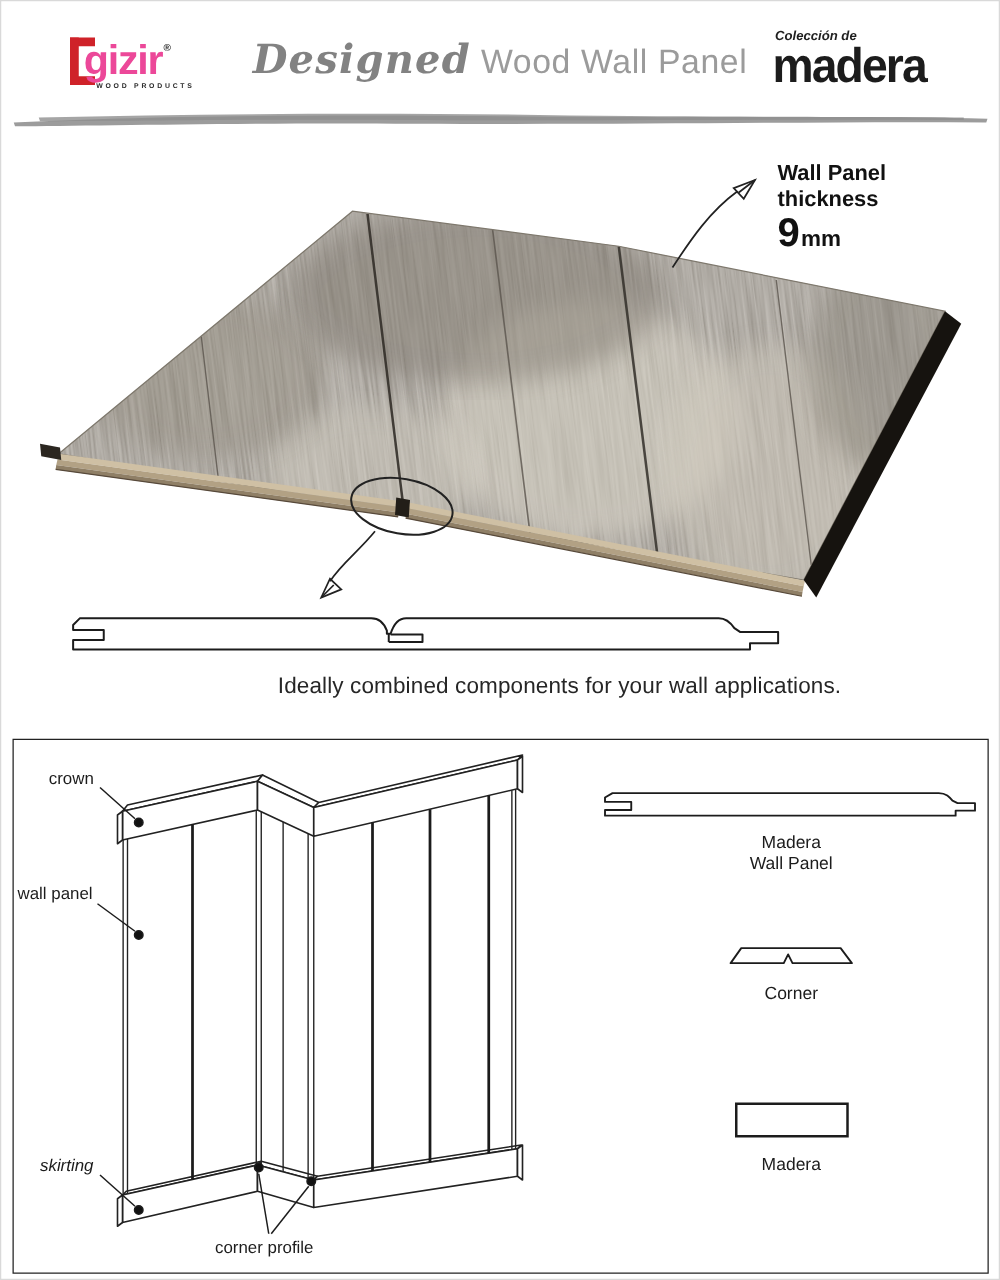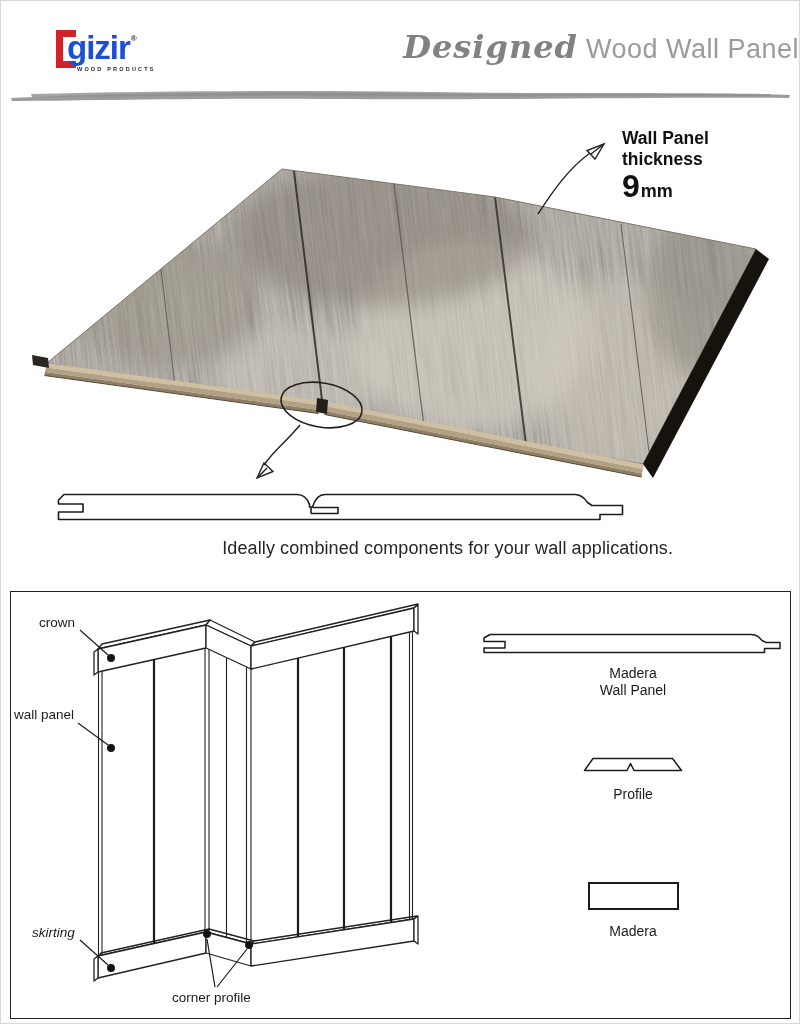--- a/index.html
+++ b/index.html
@@ -9,25 +9,25 @@
     font-family:"Liberation Sans", sans-serif; color:#1d1d1d; overflow:hidden;
     border:1px solid #d9d9d9;
   }
   .abs { position:absolute; }
 
   
   .gizir-logo { left:55px; top:29px; display:flex; flex-direction:column; }
   .gizir-row { display:flex; align-items:flex-start; }
   .gizir-bracket { display:inline-block; width:20px; height:38px;
     border:7px solid #cf2229; border-right:none; margin-right:-9px; }
-  .gizir-name { font-size:33px; font-weight:bold; letter-spacing:-1px; color:#1d4ed8; line-height:36px; }
+  .gizir-name { font-size:33px; font-weight:bold; letter-spacing:-1px; color:#ec4899; line-height:36px; }
   .gizir-reg { font-size:8px; font-weight:bold; margin:4px 0 0 1px; }
   .gizir-tagline { font-size:5.5px; letter-spacing:2.2px; color:#2a2a2a; margin:-2px 0 0 21px; font-weight:bold; }
 
-  .page-title { left:0; right:0; top:27px; text-align:right; white-space:nowrap; }
+  .page-title { left:0; right:0; top:27px; text-align:center; white-space:nowrap; }
   .title-script { font-family:"DejaVu Serif", serif; font-style:italic; font-weight:bold;
     font-size:32px; color:#828282; letter-spacing:1px; }
   .title-main { font-size:27px; font-weight:400; color:#9b9b9b; letter-spacing:0.5px; margin-left:8px; }
 
   .madera-logo { left:617px; top:22px; width:140px; }
   .madera-collection { font-size:10.5px; font-style:italic; font-weight:bold; color:#1f1f1f; margin-left:2px; }
   .madera-name { font-size:37px; font-weight:bold; letter-spacing:-1.5px; color:#1c1c1c; line-height:33px; transform:scaleY(1.05); transform-origin:left top; }
 
   
   .thickness-note { left:621px; top:127px; width:130px; }
@@ -64,20 +64,24 @@
       <span class="gizir-name">gizir</span>
       <span class="gizir-reg">®</span>
     </div>
     <div class="gizir-tagline">WOOD PRODUCTS</div>
   </div>
 
   <div class="abs page-title">
     <span class="title-script">Designed</span><span class="title-main">Wood Wall Panel</span>
   </div>
 
+  <div class="abs madera-logo">
+    <div class="madera-collection">Colección de</div>
+    <div class="madera-name">madera</div>
+  </div>
 
   <svg class="abs" style="left:0;top:84px" width="800" height="22" viewBox="0 0 800 22">
     <path d="M10,13 C90,9 210,6 400,8 C560,10 690,7 789,10 L788,13 C650,12 520,15 330,14 C190,13 70,16 11,16 Z" fill="#9c9c9c"></path>
     <path d="M30,9 C160,6 300,5 430,7 C580,9 700,8 770,9 L770,11 C640,10 480,12 340,11 C200,10 90,12 31,12 Z" fill="#8f8f8f" opacity="0.8"></path>
   </svg>
 
   <svg class="abs" style="left:0;top:118px" width="800" height="372" viewBox="0 118 800 372">
     <defs>
       <clipPath id="face">
           <path d="M46,362 L281,168 L494,196 L755,248 L642,463 Z"></path>
@@ -235,19 +239,19 @@
   <div class="abs diagram-label lbl-crown">crown</div>
   <div class="abs diagram-label lbl-wall-panel">wall panel</div>
   <div class="abs diagram-label lbl-skirting">skirting</div>
   <div class="abs diagram-label lbl-corner-profile">corner profile</div>
 
   <div class="abs product-label pl-1">
     <div>Madera</div>
     <div>Wall Panel</div>
   </div>
   <div class="abs product-label pl-2">
-    <div>Profile</div>
+    <div>Corner</div>
   </div>
   <div class="abs product-label pl-3">
     <div>Madera</div>
   </div>
 
 </div>
 
 </body></html>

